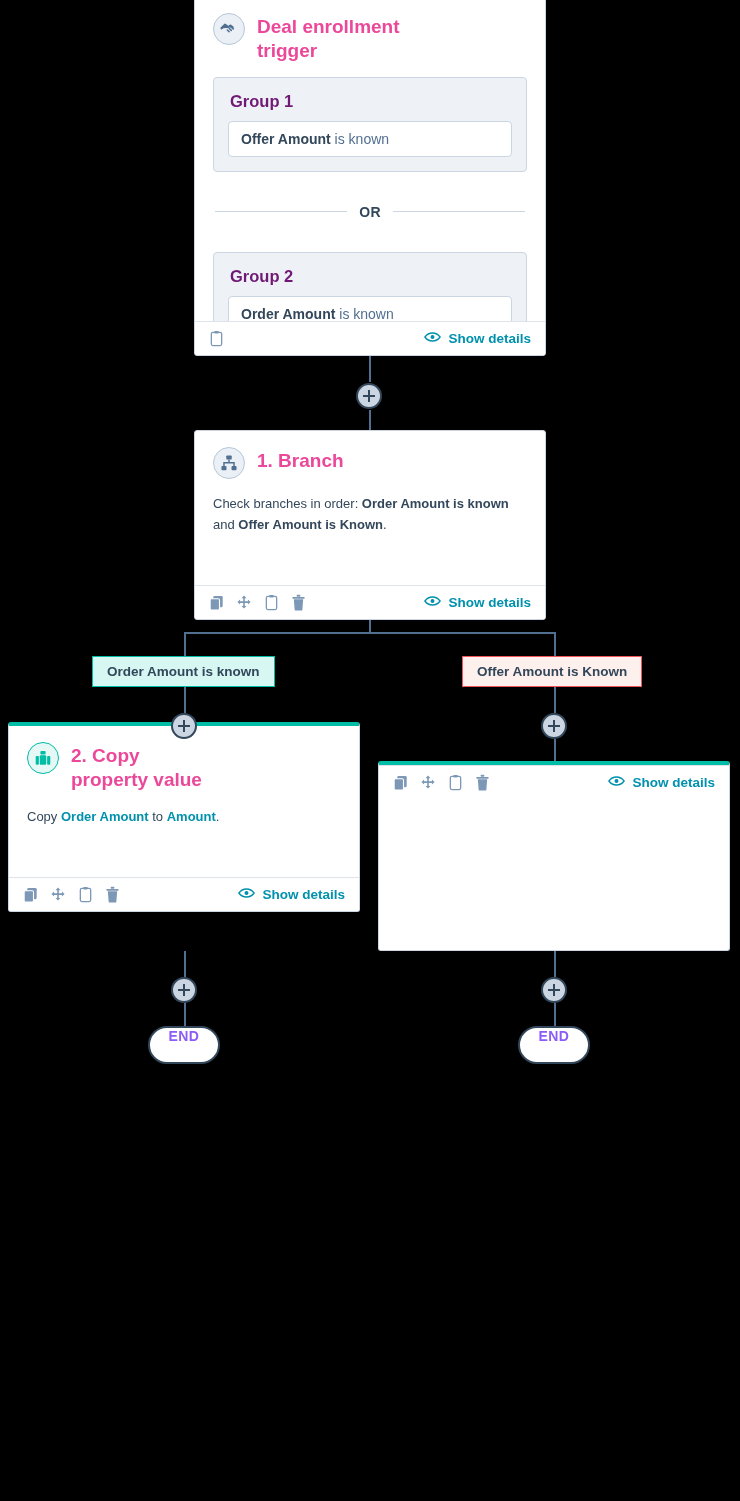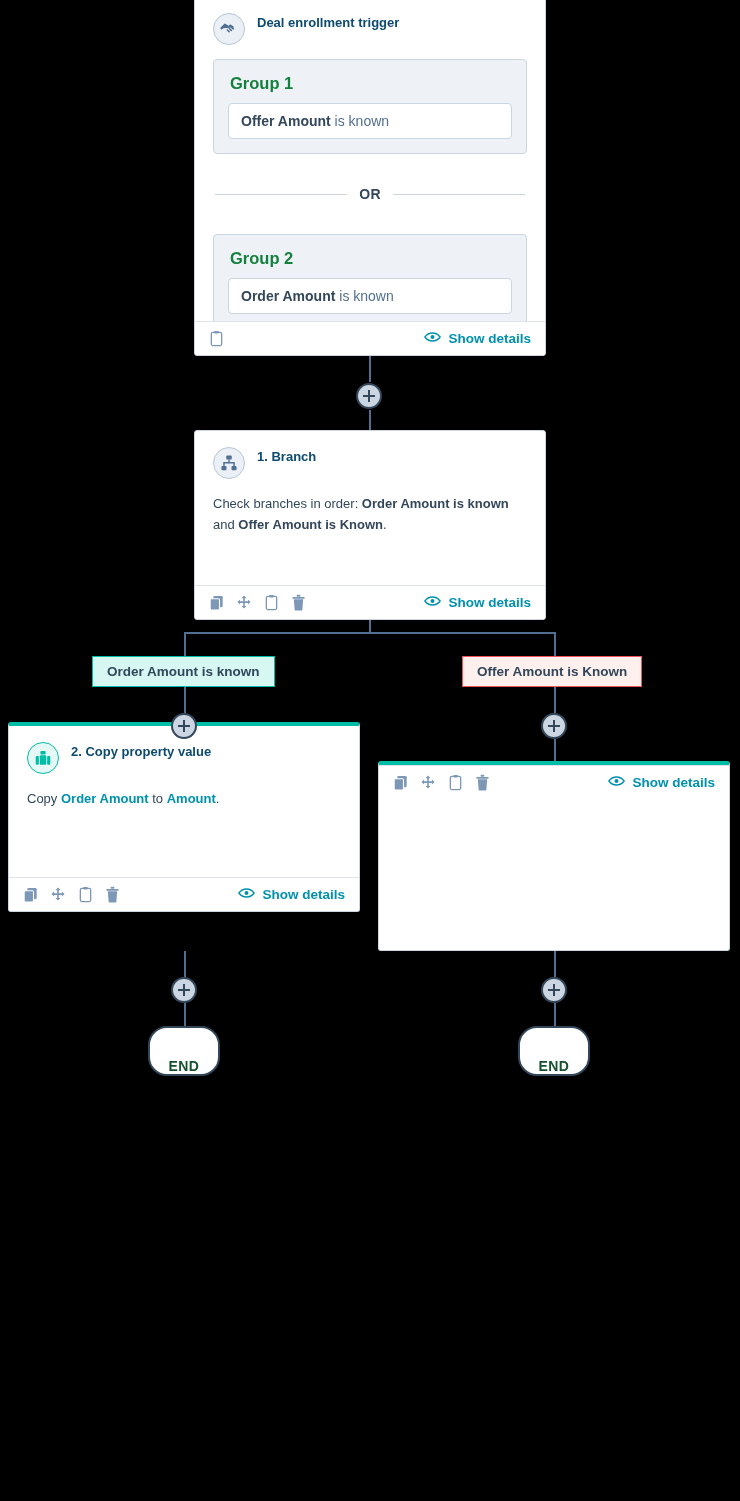--- a/index.html
+++ b/index.html
@@ -58,23 +58,23 @@
     flex: 0 0 auto;
     width: 32px; height: 32px;
     border-radius: 50%;
     display: flex; align-items: center; justify-content: center;
   }
   .head-icon.trigger { background: #eaf0f6; border: 1px solid #b6c6d7; }
   .head-icon.branch  { background: #eaf0f6; border: 1px solid #b6c6d7; }
   .head-icon.action  { background: #e5f8f6; border: 1px solid #00bda5; }
 
   .head-title {
-    font-size: 13px;
-    font-weight: 700;
-    color: #0c4a6e;
+    font-size: 19px;
+    font-weight: 700;
+    color: #ec4899;
     line-height: 1.25;
     padding-top: 2px;
     max-width: 150px;
   }
 
   .filters-label {
     font-size: 14px;
     font-weight: 700;
     color: #33475b;
     margin: 0 0 14px 0;
@@ -83,21 +83,21 @@
   .group-box {
     background: #eef2f7;
     border: 1px solid #cbd6e2;
     border-radius: 4px;
     padding: 12px 14px 14px 14px;
     margin-bottom: 0;
   }
   .group-title {
     font-size: 16.5px;
     font-weight: 700;
-    color: #15803d;
+    color: #701a75;
     margin: 2px 0 10px 2px;
   }
   .filter-row {
     background: #ffffff;
     border: 1px solid #cbd6e2;
     border-radius: 4px;
     padding: 9px 12px;
     font-size: 14px;
     color: #516f90;
   }
@@ -173,28 +173,28 @@
     color: #33475b;
     white-space: nowrap;
     z-index: 4;
   }
   .branch-label.mint { background: #d6f7f2; border: 1px solid #00bda5; }
   .branch-label.blush { background: #fdf0ed; border: 1px solid #f2545b; }
 
   
   .end-node {
     position: absolute;
-    width: 72px; height: 50px;
+    width: 72px; height: 38px;
     background: #ffffff;
     border: 2px solid #33475b;
     border-radius: 19px;
-    display: flex; align-items: flex-end; justify-content: center;
+    display: flex; align-items: flex-start; justify-content: center;
     font-size: 14px;
     font-weight: 700;
-    color: #14532d;
+    color: #8b5cf6;
     letter-spacing: .4px;
     z-index: 5;
   }
 </style>
 </head>
 <body>
 
 <div class="canvas">
 
   <div class="vline" style="left:369px; top:356px;  height:26px;"></div>

